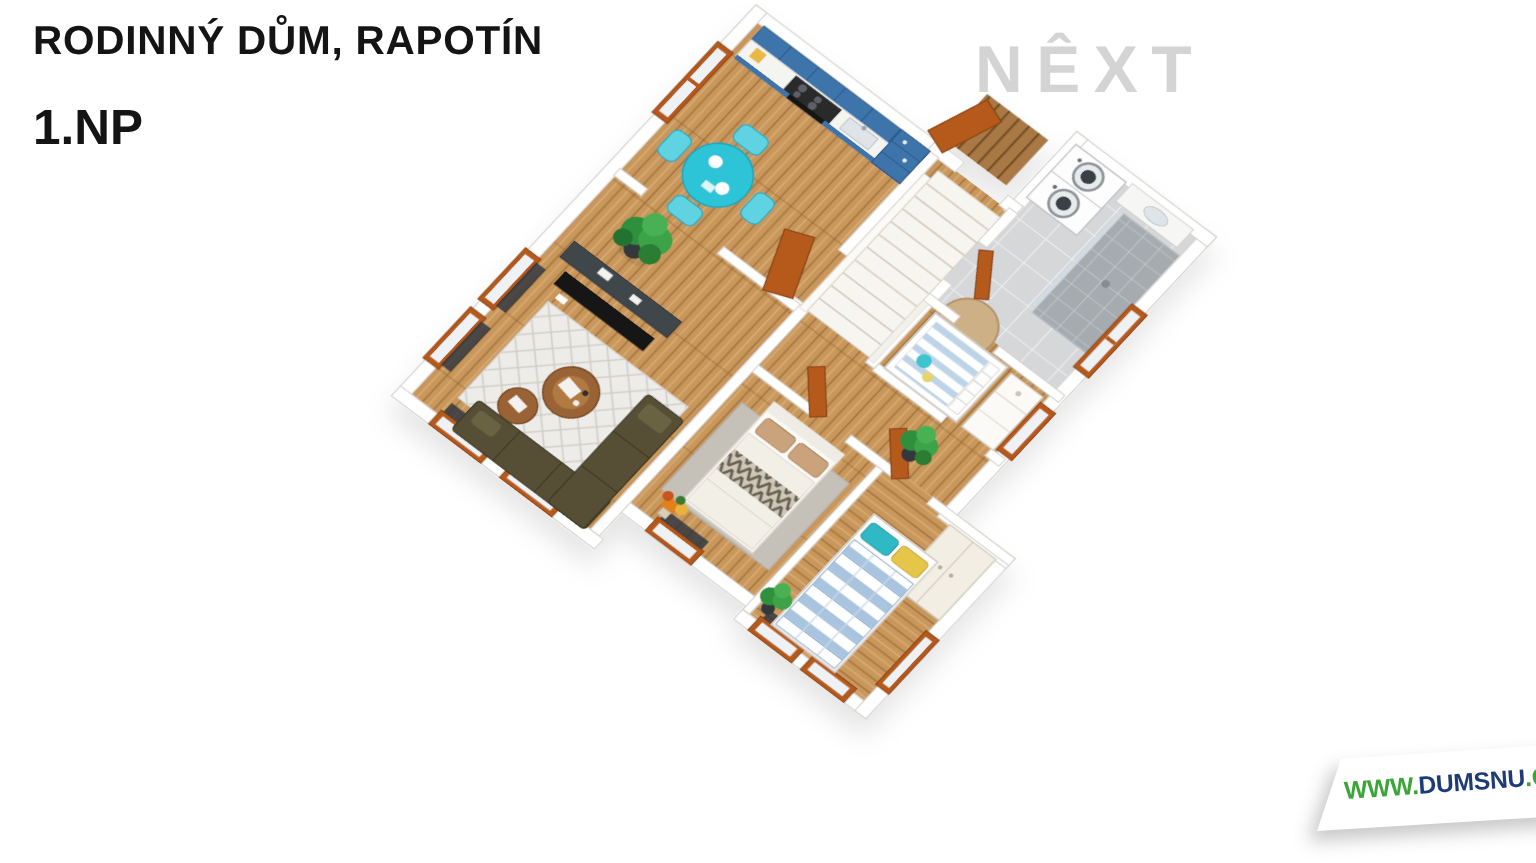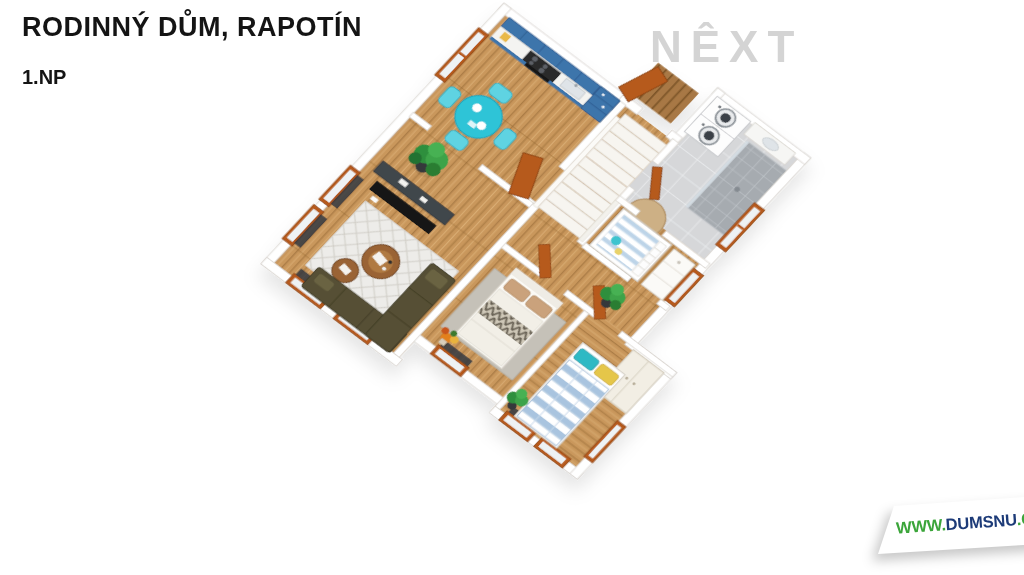--- a/index.html
+++ b/index.html
@@ -1,20 +1,20 @@
 <!DOCTYPE html>
 <html><head>
 <meta charset="utf-8">
 <style>
   html,body{margin:0;padding:0;background:#fff;}
   .stage{position:relative;width:1024px;height:575px;background:#ffffff;overflow:hidden;
          font-family:"Liberation Sans",sans-serif;}
   .title{position:absolute;left:22px;top:12px;font-size:27px;font-weight:800;color:#141414;
          letter-spacing:.5px;white-space:nowrap;}
-  .floorlbl{position:absolute;left:22px;top:66px;font-size:20px;font-weight:800;color:#141414;}
+  .floorlbl{position:absolute;left:22px;top:66px;font-size:33px;font-weight:800;color:#141414;}
   .watermark{position:absolute;left:650px;top:22px;font-size:44px;font-weight:800;
              color:rgba(170,170,170,.5);letter-spacing:9px;z-index:5;pointer-events:none;}
   .disclaimer{position:absolute;left:24px;top:512px;font-size:16.5px;font-weight:700;color:#1a1a1a;}
   .ribbon{position:absolute;left:860px;top:488px;width:180px;height:80px;z-index:6;}
   .ribbon svg{filter:drop-shadow(-6px 7px 6px rgba(0,0,0,.22));}
   .ribbon .txt{position:absolute;left:36px;top:25px;font-size:16.5px;font-weight:700;
                letter-spacing:-0.2px;transform:rotate(-4deg);white-space:nowrap;}
   .plan{position:absolute;left:0;top:0;z-index:1;}
 </style>
 </head>

